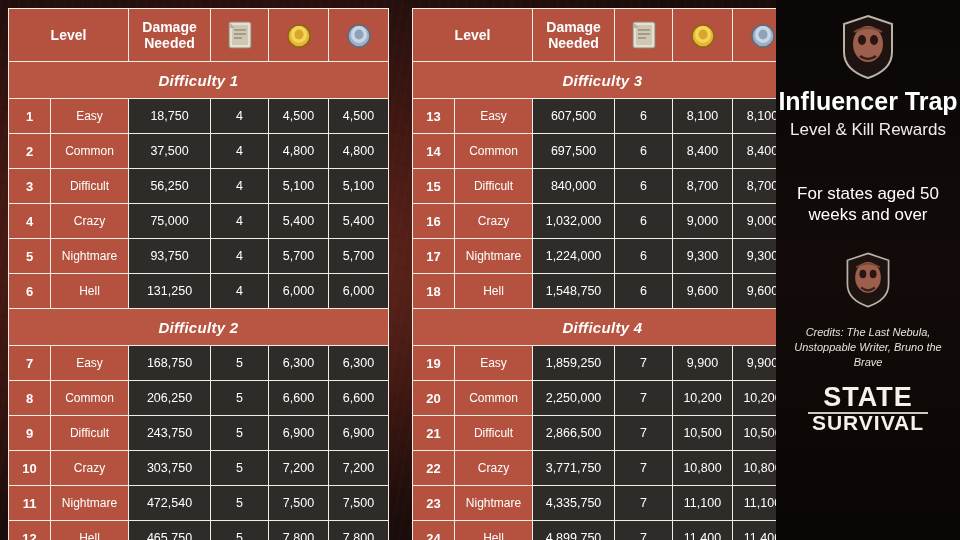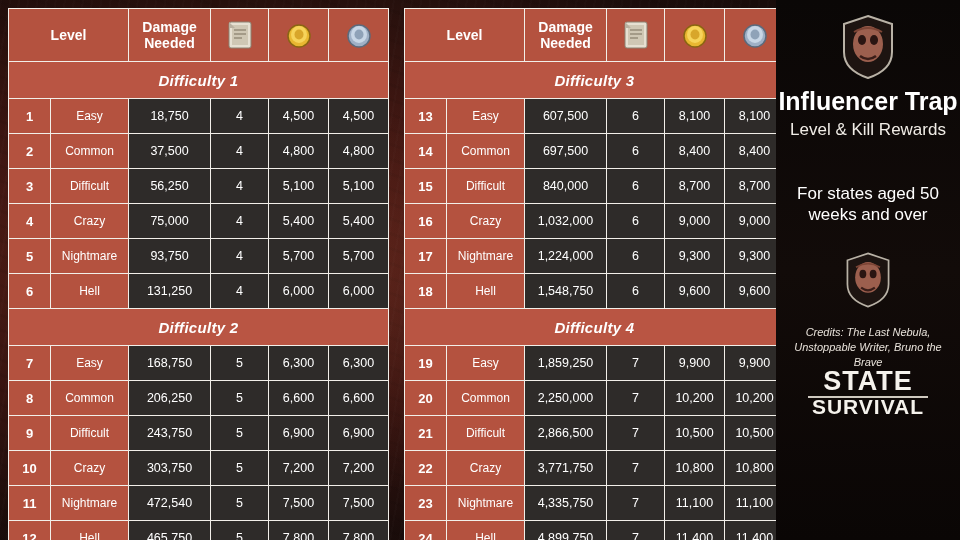--- a/index.html
+++ b/index.html
@@ -44,21 +44,21 @@
   }
 
   
   .tables {
     position: absolute;
     left: 8px;
     top: 8px;
     width: 768px;
     height: 524px;
     display: flex;
-    gap: 16px;
+    gap: 24px;
     z-index: 3;
   }
   .table-col {
     width: 380px;
     display: flex;
     flex-direction: column;
   }
   table {
     border-collapse: collapse;
     width: 100%;
@@ -168,20 +168,21 @@
   }
   .credits {
     font-size: 11px;
     font-style: italic;
     line-height: 1.35;
     color: #e8e2da;
     margin-top: 16px;
     padding: 0 10px;
   }
   .logo {
+    margin-top: 16px;
     line-height: 0.88;
   }
   .logo .l1 {
     font-size: 27px;
     font-weight: bold;
     letter-spacing: 1px;
     color: #f5f2ec;
     display: block;
   }
   .logo .l2 {

